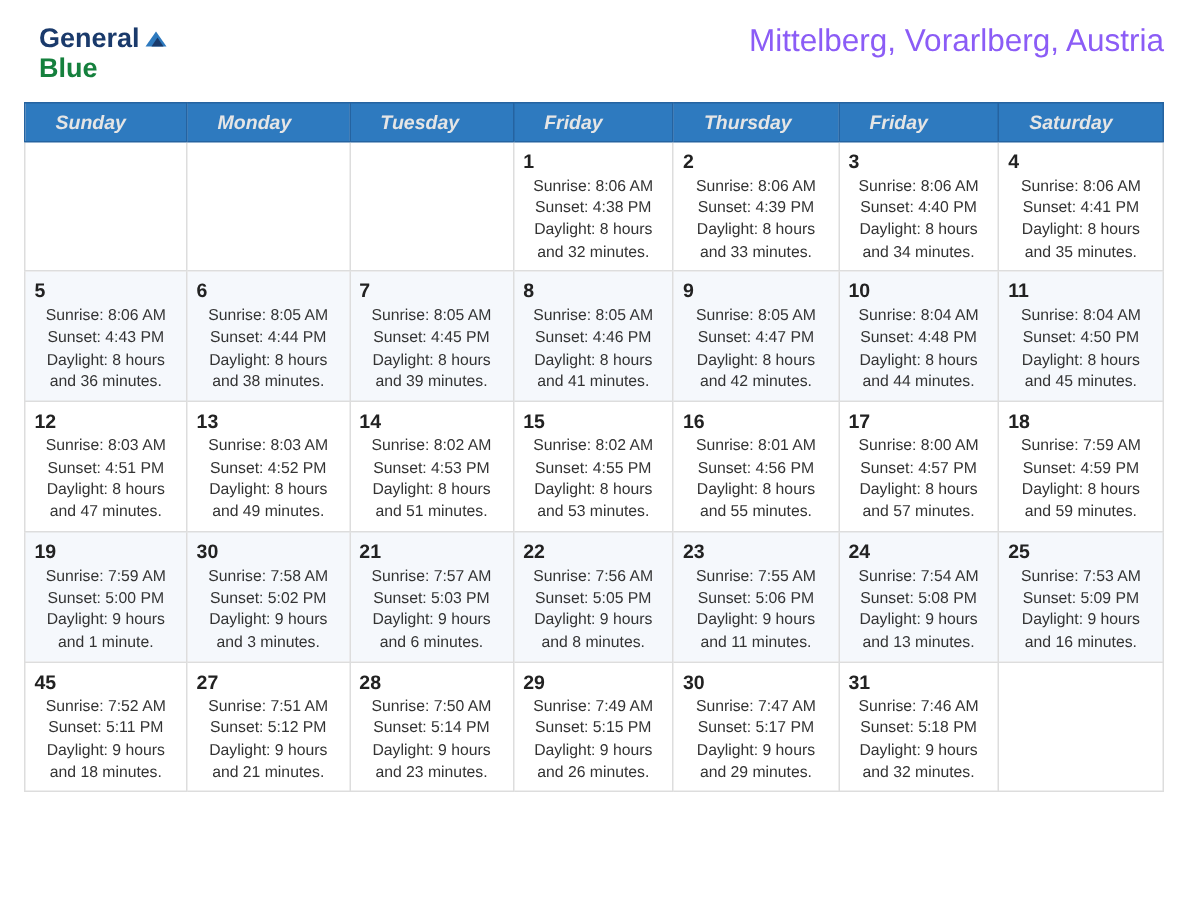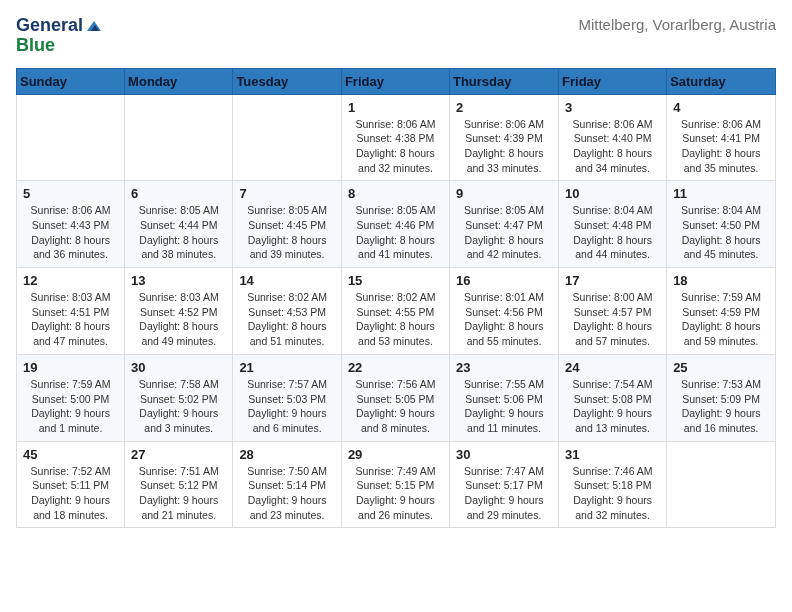--- a/index.html
+++ b/index.html
@@ -19,48 +19,50 @@
     .logo {
       display: flex;
       flex-direction: column;
       align-items: flex-start;
     }
     .logo-text {
       font-size: 18px;
       font-weight: bold;
       color: #1a3a6b;
       line-height: 1.1;
+      margin-left: 10px;
     }
     .logo-blue {
       color: #15803d;
     }
     .title-block {
       text-align: right;
     }
     .month-title {
       font-size: 32px;
       font-weight: bold;
       color: #222;
     }
     .location-title {
-      font-size: 15px;
-      color: #737373;
+      font-size: 21px;
+      color: #8b5cf6;
     }
     .calendar {
       width: 100%;
       border-collapse: collapse;
       border: 1px solid #ccc;
     }
     .calendar th {
       background: #2e7abf;
-      color: #0f172a;
+      color: #e5e5e5;
       text-align: left;
-      padding: 5px 3px;
+      padding: 5px 20px;
       font-size: 13px;
       border: 1px solid #2563a0;
+      font-style: italic;
     }
     .calendar td {
       vertical-align: top;
       padding: 5px 6px;
       border: 1px solid #ddd;
       width: 113px;
       min-height: 90px;
       font-size: 11px;
       color: #333;
       background: #fff;

